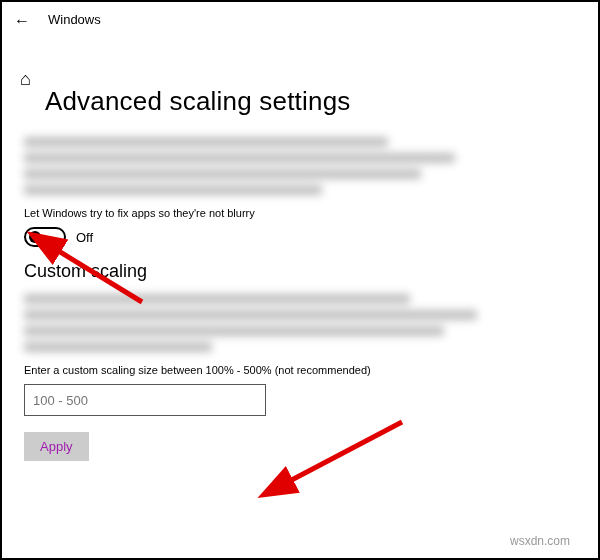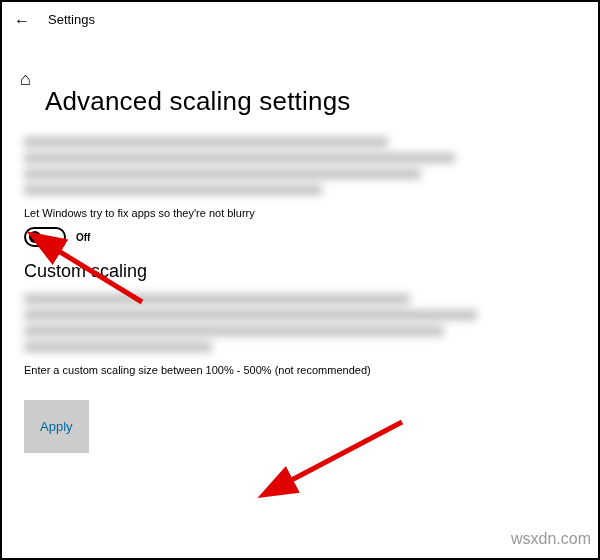--- a/index.html
+++ b/index.html
@@ -51,45 +51,45 @@
     .toggle-row { display:flex; align-items:center; gap:10px; margin-bottom:12px;}
     .toggle {
       width: 42px; height: 20px;
       border: 2px solid #000; border-radius: 20px;
       position: relative; background:#fff; cursor:pointer;
     }
     .toggle-knob {
       width: 12px; height: 12px; border-radius:50%;
       background:#000; position:absolute; left:3px; top:2px;
     }
-    .toggle-state { font-size:10px;font-weight:bold; }
+    .toggle-state { font-size:13px; }
     .input-row { margin-top:6px; }
     .scale-input {
       width: 242px; height:32px;
       border:1px solid #555; padding:4px 8px; font-size:13px;
       color:#888; background:#fff;
     }
     .apply-btn {
       margin-top:16px;
-      background:#ccc; color:#0369a1; border:none;
-      padding:19px 16px; font-size:13px;
+      background:#ccc; color:#a21caf; border:none;
+      padding:7px 16px; font-size:13px;
     }
     .watermark{
-      position:absolute; right:7px; bottom:10px;
-      font-size:16px; color:#999;
+      position:absolute; right:28px; bottom:10px;
+      font-size:12px; color:#999;
     }
     
     svg.arrows{position:absolute;left:0;top:0;width:600px;height:560px;pointer-events:none;}
   </style>
 </head>
 <body>
 
 <div class="header-row">
   <span class="back-btn">←</span>
-  <span class="app-title">Settings</span>
+  <span class="app-title">Windows</span>
 </div>
 
 <div class="title-row">
   <span class="home-icon">⌂</span>
   <h1 class="page-title">Advanced scaling settings</h1>
 </div>
 
 <div class="section">
   <div class="blur-block">
     <div class="blur-line w1"></div>
@@ -108,20 +108,23 @@
 
 <div class="section">
   <h2>Custom scaling</h2>
   <div class="blur-block">
     <div class="blur-line w5"></div>
     <div class="blur-line w6"></div>
     <div class="blur-line w7"></div>
     <div class="blur-line w8"></div>
   </div>
   <div class="setting-label">Enter a custom scaling size between 100% - 500% (not recommended)</div>
+  <div class="input-row">
+    <input class="scale-input" type="text" placeholder="100 - 500" style="">
+  </div>
   <button class="apply-btn" disabled="">Apply</button>
 </div>
 
 <svg class="arrows">
   <defs>
     <marker id="ah" markerWidth="10" markerHeight="10" refX="2" refY="3" orient="auto">
       <path d="M0,0 L0,6 L8,3 z" fill="#e00000"></path>
     </marker>
   </defs>
   <line x1="140" y1="300" x2="50" y2="245" stroke="#e00000" stroke-width="5" marker-end="url(#ah)"></line>

